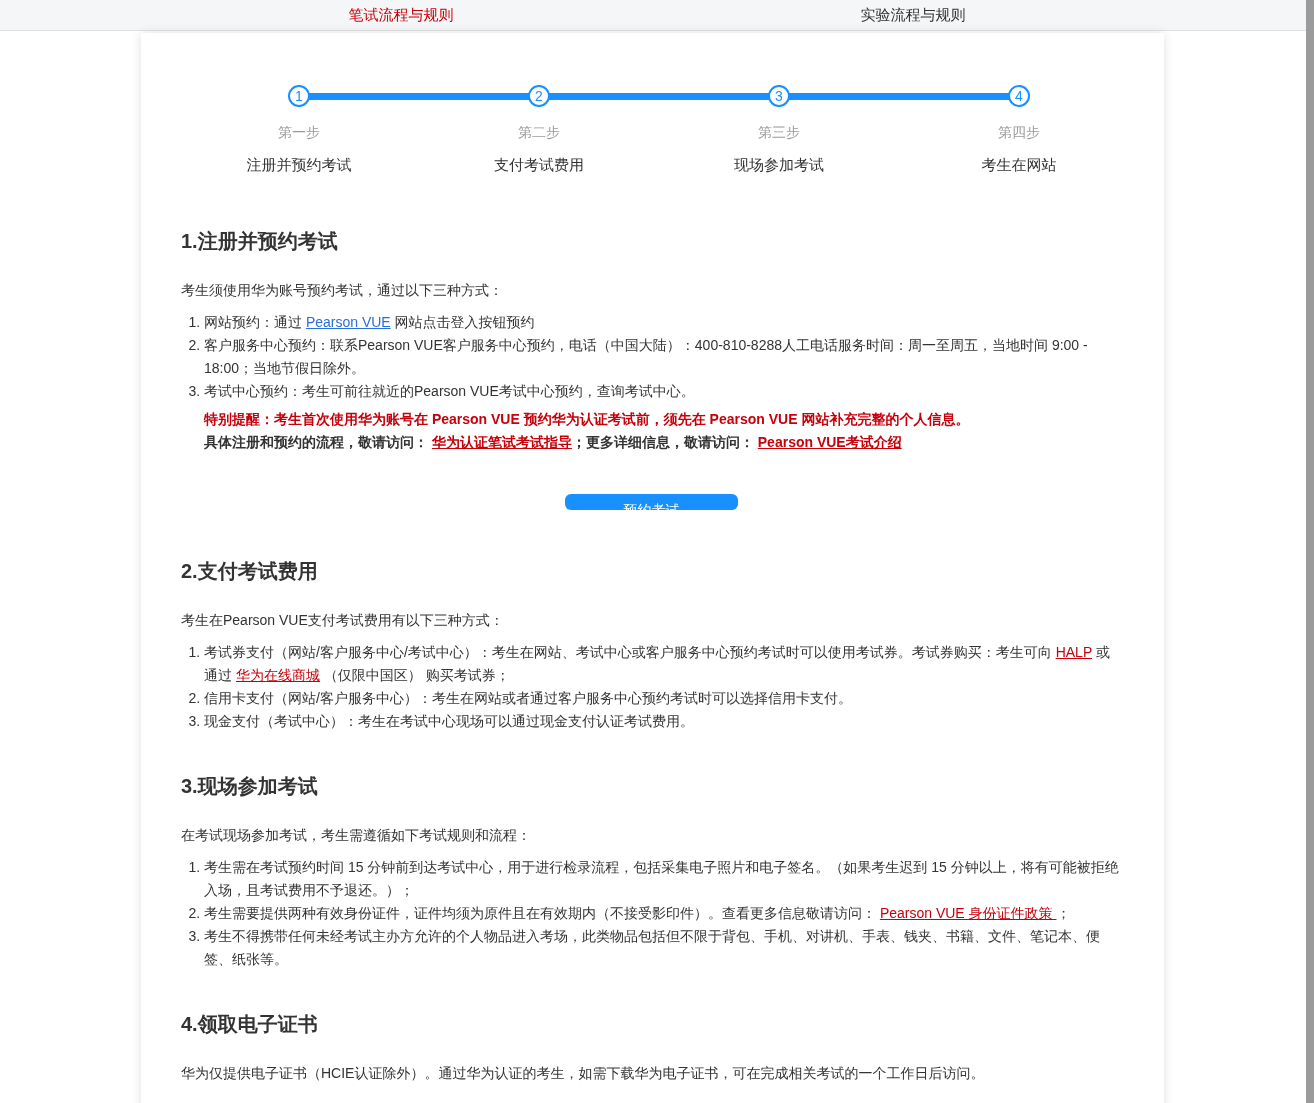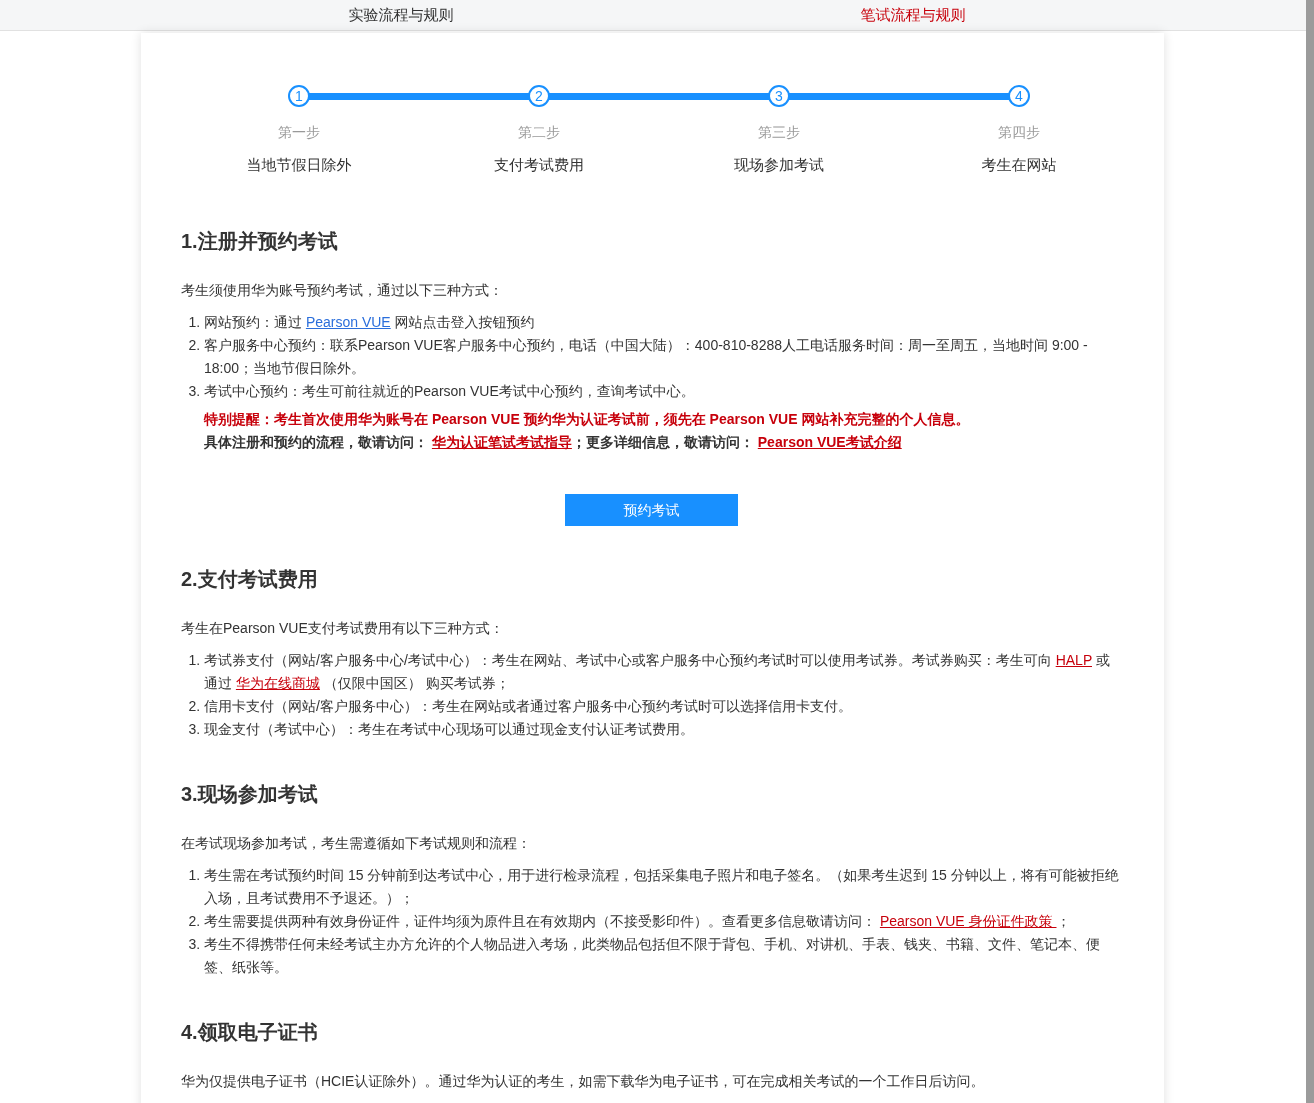--- a/index.html
+++ b/index.html
@@ -106,54 +106,54 @@
 
   
   .btn-row { margin-top: 40px; text-align: center; }
   .action-btn {
     display: inline-block;
     background: #1890ff;
     color: #ffffff;
     font-size: 14px;
     font-family: "Liberation Sans", "DejaVu Sans", sans-serif;
     border: none;
-    border-radius: 0;
-    height: 32px;
+    border-radius: 6px;
+    height: 16px;
     line-height: 32px;
     padding: 0 12px;
     cursor: pointer;
   }
   .action-btn.w173 { width: 173px; }
 
   
   .scrollbar {
     position: fixed;
     top: 0; right: 0;
     width: 8px; height: 1103px;
     background: #9b9b9b;
   }
 </style>
 </head>
 <body>
 
 <div class="topbar">
+  <div class="tab active">笔试流程与规则</div>
   <div class="tab">实验流程与规则</div>
-  <div class="tab active">笔试流程与规则</div>
 </div>
 
 <div class="page">
   <div class="card">
 
     <div class="stepper">
       <div class="step-track"></div>
       <div class="step-row">
         <div class="step-col">
           <div class="step-circle">1</div>
           <div class="step-label">第一步</div>
-          <div class="step-name">当地节假日除外</div>
+          <div class="step-name">注册并预约考试</div>
         </div>
         <div class="step-col">
           <div class="step-circle">2</div>
           <div class="step-label">第二步</div>
           <div class="step-name">支付考试费用</div>
         </div>
         <div class="step-col">
           <div class="step-circle">3</div>
           <div class="step-label">第三步</div>
           <div class="step-name">现场参加考试</div>

